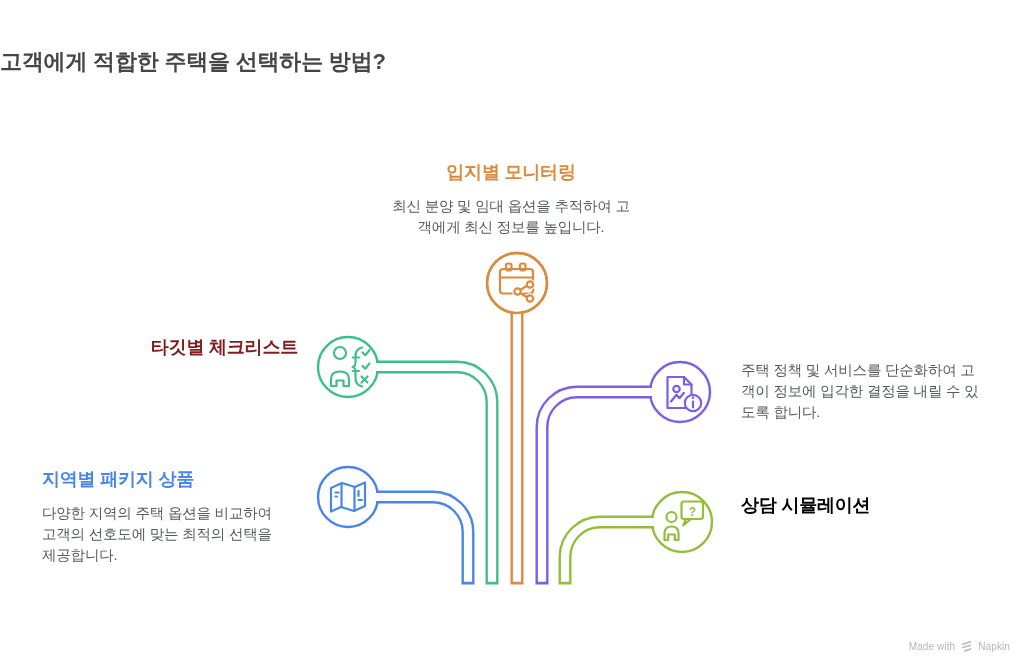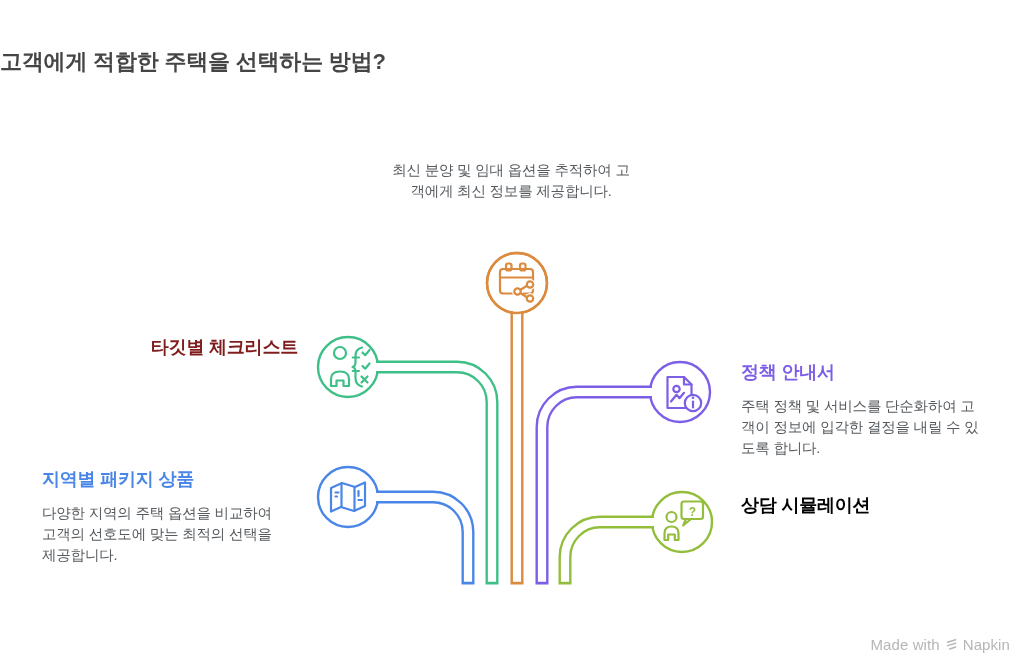--- a/index.html
+++ b/index.html
@@ -22,21 +22,21 @@
     white-space:pre-line;letter-spacing:-0.2px;
   }
   .node-center{left:371px;top:160px;width:280px;text-align:center;}
   .node-left-1{left:38px;top:335px;width:260px;text-align:right;}
   .node-left-2{left:42px;top:467px;width:260px;text-align:left;}
   .node-right-1{left:741px;top:360px;width:270px;text-align:left;}
   .node-right-2{left:741px;top:493px;width:270px;text-align:left;}
   .diagram{position:absolute;left:0;top:0;}
   .footer{
     position:absolute;right:24px;bottom:15px;display:flex;align-items:center;
-    gap:5px;font-size:15px;color:#b6b6b9;letter-spacing:0.1px;
+    gap:5px;font-size:10px;color:#b6b6b9;letter-spacing:0.1px;
   }
   .footer svg{display:block;}
 </style>
 </head>
 <body>
 
 <h1 class="page-title">고객에게 적합한 주택을 선택하는 방법?</h1>
 
 <svg class="diagram" width="1034" height="668" viewBox="0 0 1034 668">
 
@@ -110,37 +110,37 @@
       <circle cx="671.5" cy="517" r="5"></circle>
       <path d="M664.5 540 L664.5 533.5 Q664.5 526.5 671.5 526.5 Q678.5 526.5 678.5 533.5 L678.5 540 L674.8 540 L674.8 534.5 L668.2 534.5 L668.2 540 Z"></path>
       <rect x="681.5" y="501.5" width="21.5" height="17.5" rx="2.5"></rect>
       <path d="M686 519 L683.2 525.5 L691 519"></path>
       <text x="692.3" y="515.5" text-anchor="middle" stroke="none" font-size="12" font-weight="700" fill="#93BE3C">?</text>
     </g>
   </g>
 </svg>
 
 <section class="node node-center">
+  <h2 class="node-title" style="color: rgb(219, 138, 62);">입지별 모니터링</h2>
   <p class="node-desc">최신 분양 및 임대 옵션을 추적하여 고
-객에게 최신 정보를 제공합니다.</p>
+객에게 최신 정보를 높입니다.</p>
 </section>
 
 <section class="node node-left-1">
   <h2 class="node-title" style="color: #7f1d1d;">타깃별 체크리스트</h2>
 </section>
 
 <section class="node node-left-2">
   <h2 class="node-title" style="color: rgb(74, 134, 232);">지역별 패키지 상품</h2>
   <p class="node-desc">다양한 지역의 주택 옵션을 비교하여
 고객의 선호도에 맞는 최적의 선택을
 제공합니다.</p>
 </section>
 
 <section class="node node-right-1">
-  <h2 class="node-title" style="color: rgb(125, 94, 230);">정책 안내서</h2>
   <p class="node-desc">주택 정책 및 서비스를 단순화하여 고
 객이 정보에 입각한 결정을 내릴 수 있
 도록 합니다.</p>
 </section>
 
 <section class="node node-right-2">
   <h2 class="node-title" style="color: #000000;">상담 시뮬레이션</h2>
 </section>
 
 <div class="footer">

